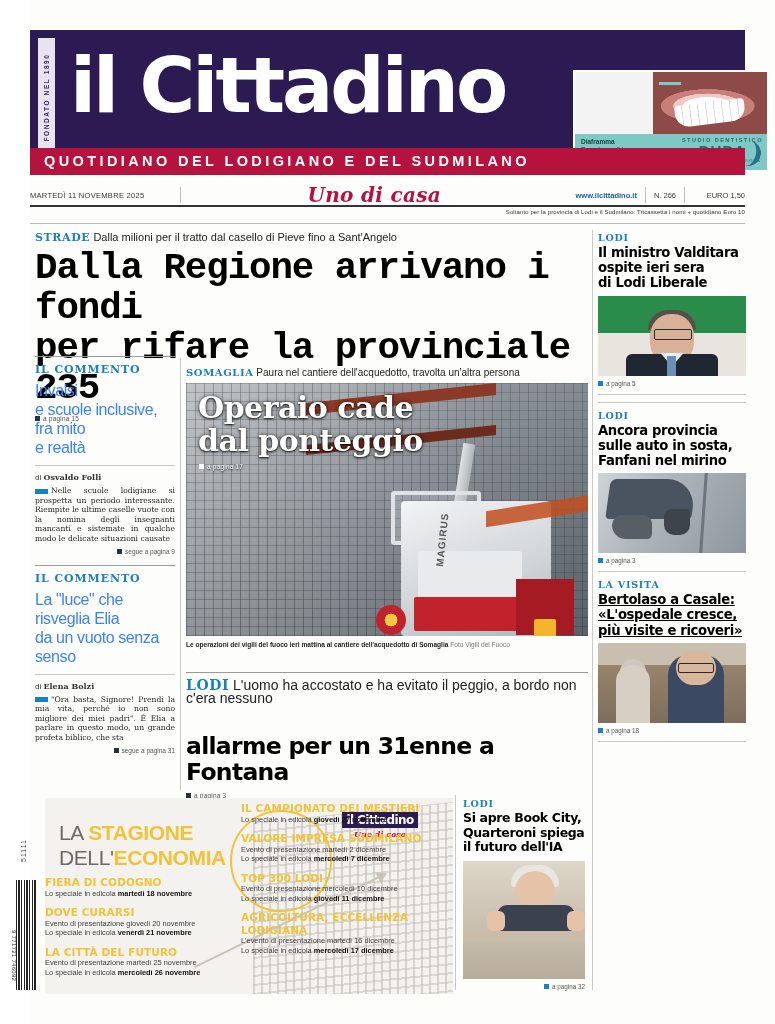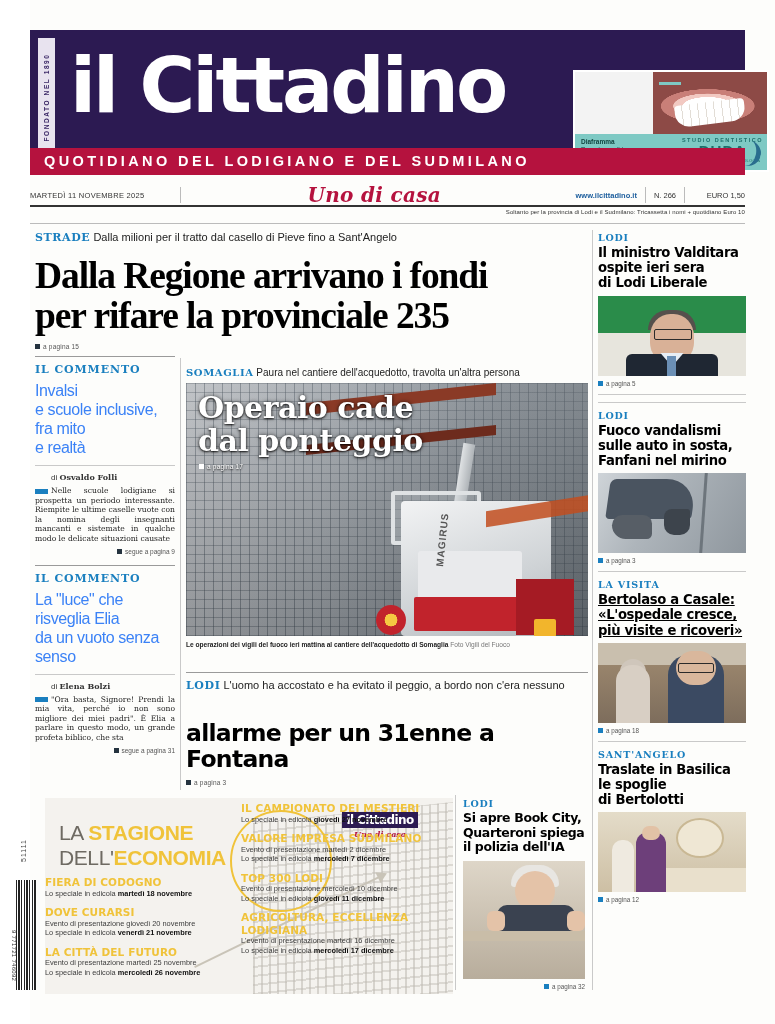--- a/index.html
+++ b/index.html
@@ -129,43 +129,43 @@
   .col-right{position:absolute;left:598px;top:232px;width:148px;}
   .vrule{position:absolute;width:1px;background:#c9c9c9;}
   
   .lead{position:absolute;left:35px;top:230px;width:553px;}
   .kicker{font-size:11px;line-height:14px;color:#222;}
   .kicker .tag{
     color:#1a7fbf;font-weight:bold;letter-spacing:.6px;font-size:11px;
     font-family:"DejaVu Serif", serif;
   }
   .lead h1{
-    margin:11px 0 0 0;
+    margin:3px 0 0 0;
     font-size:37.5px;line-height:40px;font-weight:bold;
     letter-spacing:-1.1px;color:#000;
-    font-family:Liberation Serif, serif;
+    font-family:Liberation Mono, monospace;
   }
   .pageref{
     font-size:6.5px;color:#555;margin-top:7px;letter-spacing:.2px;
   }
   .pageref .sq{
     display:inline-block;width:5px;height:5px;background:#1a7fbf;margin-right:3px;
   }
   .pageref.dark .sq{background:#25333f;}
   
   .comm-rule{height:1px;background:#9a9a9a;margin:0 0 6px 0;}
   .comm-label{
     color:#1a7fbf;font-weight:bold;font-size:11px;letter-spacing:.9px;
     font-family:"DejaVu Serif", serif;margin-bottom:5px;
   }
   .comm-title{
     font-size:16px;line-height:19px;color:#3b82f6;font-weight:normal;
     letter-spacing:-.4px;margin-bottom:8px;
   }
-  .comm-by{font-size:8px;color:#333;margin:6px 0 4px 16px;}
+  .comm-by{font-size:8px;color:#333;margin:6px 0 4px 0;}
   .comm-by b{font-family:"DejaVu Serif", serif;}
   .comm-hr{height:1px;background:#c9c9c9;margin:4px 0 5px 0;}
   .comm-body{
     font-family:"DejaVu Serif", serif;
     font-size:7.6px;line-height:9.6px;color:#222;text-align:justify;
   }
   .leadsq{display:inline-block;width:13px;height:5px;background:#1a7fbf;margin-right:3px;vertical-align:middle;}
   .segue{text-align:right;font-size:6.5px;color:#555;margin-top:4px;}
   .segue .sq{display:inline-block;width:5px;height:5px;background:#25333f;margin-right:3px;}
   
@@ -214,21 +214,21 @@
     position:absolute;left:13px;top:80px;font-size:6.5px;color:#fff;letter-spacing:.2px;
     text-shadow:0 1px 2px rgba(0,0,0,.9);
   }
   .photo-ref .sq{display:inline-block;width:5px;height:5px;background:#fff;margin-right:3px;}
   .caption{
     font-size:6.6px;line-height:9px;color:#222;margin-top:4px;
   }
   .caption b{font-weight:bold;}
   .caption i{color:#777;font-style:normal;}
   
-  .ml-kicker{font-size:11px;line-height:13px;color:#222;}
+  .ml-kicker{font-size:14px;line-height:13px;color:#222;}
   .ml-kicker .tag{color:#1a7fbf;font-weight:bold;letter-spacing:.6px;font-family:"DejaVu Serif", serif;}
   .ml-title{
     margin-top:2px;font-size:23.5px;line-height:26px;font-weight:bold;letter-spacing:-.7px;
     font-family:"DejaVu Sans", sans-serif;color:#000;
   }
   
   .rc-item{margin-bottom:7px;}
   .rc-tag{
     color:#1a7fbf;font-weight:bold;font-size:9.5px;letter-spacing:.8px;
     font-family:"DejaVu Serif", serif;margin-bottom:2px;
@@ -523,21 +523,21 @@
       <div class="rc-ref">
         <span class="sq"></span><span>a pagina 5</span>
       </div>
     </div>
     <div class="rc-hr"></div>
 
     <div class="rc-hr"></div>
 
     <div class="rc-item">
       <div class="rc-tag">LODI</div>
-      <div class="rc-title" style="white-space:pre-line;">Fuoco vandalismi
+      <div class="rc-title" style="white-space:pre-line;">Ancora provincia
 sulle auto in sosta,
 Fanfani nel mirino</div>
       <div class="rc-photo pf-car">
         <div class="win"></div>
         <div class="dark"></div>
         <div class="mirror"></div>
         <div class="line"></div>
       </div>
       <div class="rc-ref">
         <span class="sq"></span><span>a pagina 3</span>
@@ -557,43 +557,27 @@
         <div class="m2"></div>
         <div class="m2h"></div>
         <div class="m2g"></div>
       </div>
       <div class="rc-ref">
         <span class="sq"></span><span>a pagina 18</span>
       </div>
     </div>
     <div class="rc-hr"></div>
 
-    <div class="rc-item">
-      <div class="rc-tag">SANT'ANGELO</div>
-      <div class="rc-title" style="white-space:pre-line;">Traslate in Basilica
-le spoglie
-di Bertolotti</div>
-      <div class="rc-photo pf-sant">
-        <div class="arch"></div>
-        <div class="alt"></div>
-        <div class="p1"></div>
-        <div class="p2"></div>
-        <div class="p2h"></div>
-      </div>
-      <div class="rc-ref">
-        <span class="sq"></span><span>a pagina 12</span>
-      </div>
-    </div>
   </div>
 
   <div style="position:absolute;left:463px;top:798px;width:122px;">
     <div class="rc-tag">LODI</div>
     <div class="rc-title" style="white-space:pre-line;font-size:12.5px;line-height:14.5px;">Si apre Book City,
 Quarteroni spiega
-il polizia dell'IA</div>
+il futuro dell'IA</div>
     <div class="rc-photo pf-book" style="width:122px;height:118px;margin-top:6px;">
       <div class="hair"></div>
       <div class="head"></div>
       <div class="body"></div>
       <div class="h1"></div>
       <div class="h2"></div>
       <div class="desk"></div>
     </div>
     <div class="rc-ref" style="text-align:right">
       <span class="sq"></span><span>a pagina 32</span>

